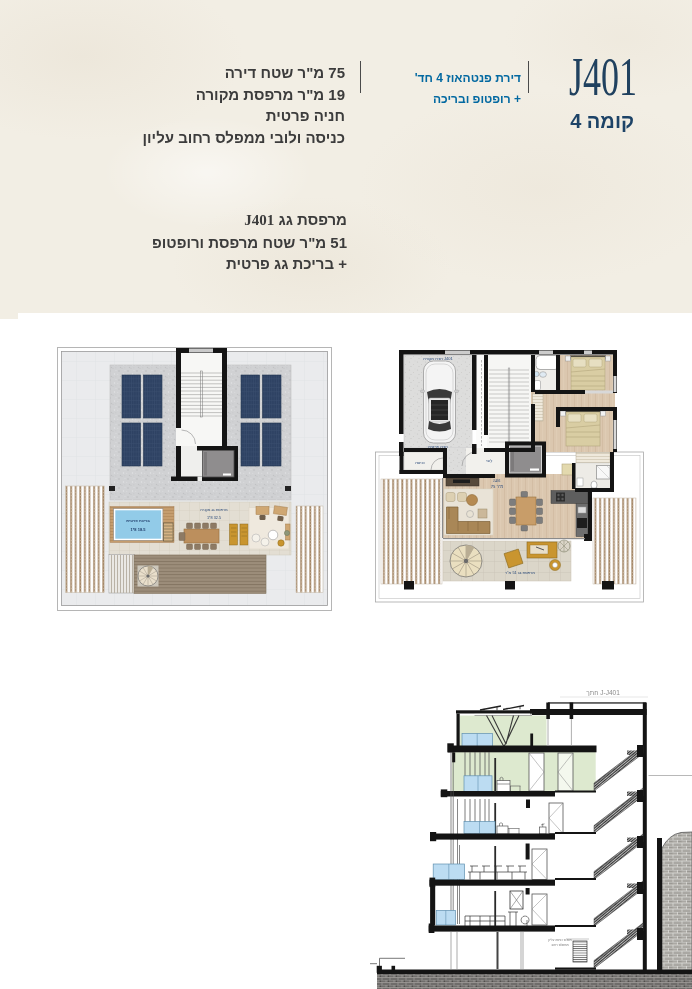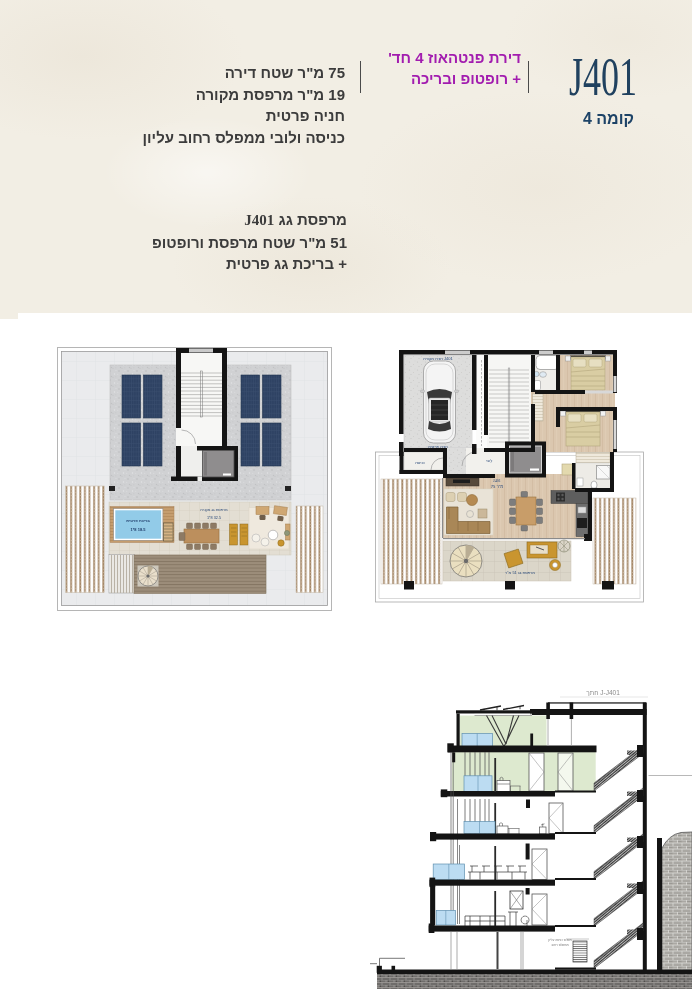--- a/index.html
+++ b/index.html
@@ -31,30 +31,30 @@
 <div class="hdr-txt" style="top:209px;right:345px;">
 מרפסת גג <span style="font-family:'Liberation Serif',serif;">J401</span><br>
 51 מ"ר שטח מרפסת ורופטופ<br>
 + בריכת גג פרטית
 </div>
 
 <div style="position:absolute;left:360px;top:61px;width:1.2px;height:32px;background:#4a4a4a;"></div>
 
 <div style="position:absolute;left:528px;top:61px;width:1.2px;height:32px;background:#4a4a4a;"></div>
 
-<div class="hdr-txt" style="top:47px;right:171px;font-size:15px;line-height:21px;color:#a21caf;">
+<div class="hdr-txt" style="top:68px;right:171px;font-size:12px;line-height:21px;color:#0369a1;">
 דירת פנטהאוז 4 חד'<br>
 + רופטופ ובריכה
 </div>
 
 <svg style="position:absolute;left:568px;top:55px;" width="72" height="44" viewBox="0 0 72 44">
 <text x="1" y="40" font-family="Liberation Serif,serif" font-size="54" fill="#20415f" textLength="68" lengthAdjust="spacingAndGlyphs">J401</text>
 </svg>
 
-<div style="position:absolute;direction:rtl;top:110px;right:58px;font-weight:bold;font-size:16px;color:#1d4367;">קומה 4</div>
+<div style="position:absolute;direction:rtl;top:110px;right:58px;font-weight:bold;font-size:20px;color:#1d4367;">קומה 4</div>
 
 <svg style="position:absolute;left:0;top:0;" width="692" height="989" viewBox="0 0 692 989">
 <defs>
   <pattern id="pergola" width="4.6" height="3.2" patternUnits="userSpaceOnUse">
     <rect width="4.6" height="3.2" fill="#ffffff"></rect>
     <rect x="1.2" width="1.8" height="3.2" fill="#a58868"></rect>
     <rect x="1.2" y="2.4" width="1.8" height="0.8" fill="#c3ad94"></rect>
   </pattern>
   <pattern id="planks" width="6" height="3.3" patternUnits="userSpaceOnUse">
     <rect width="6" height="3.3" fill="#9c8d7a"></rect>

